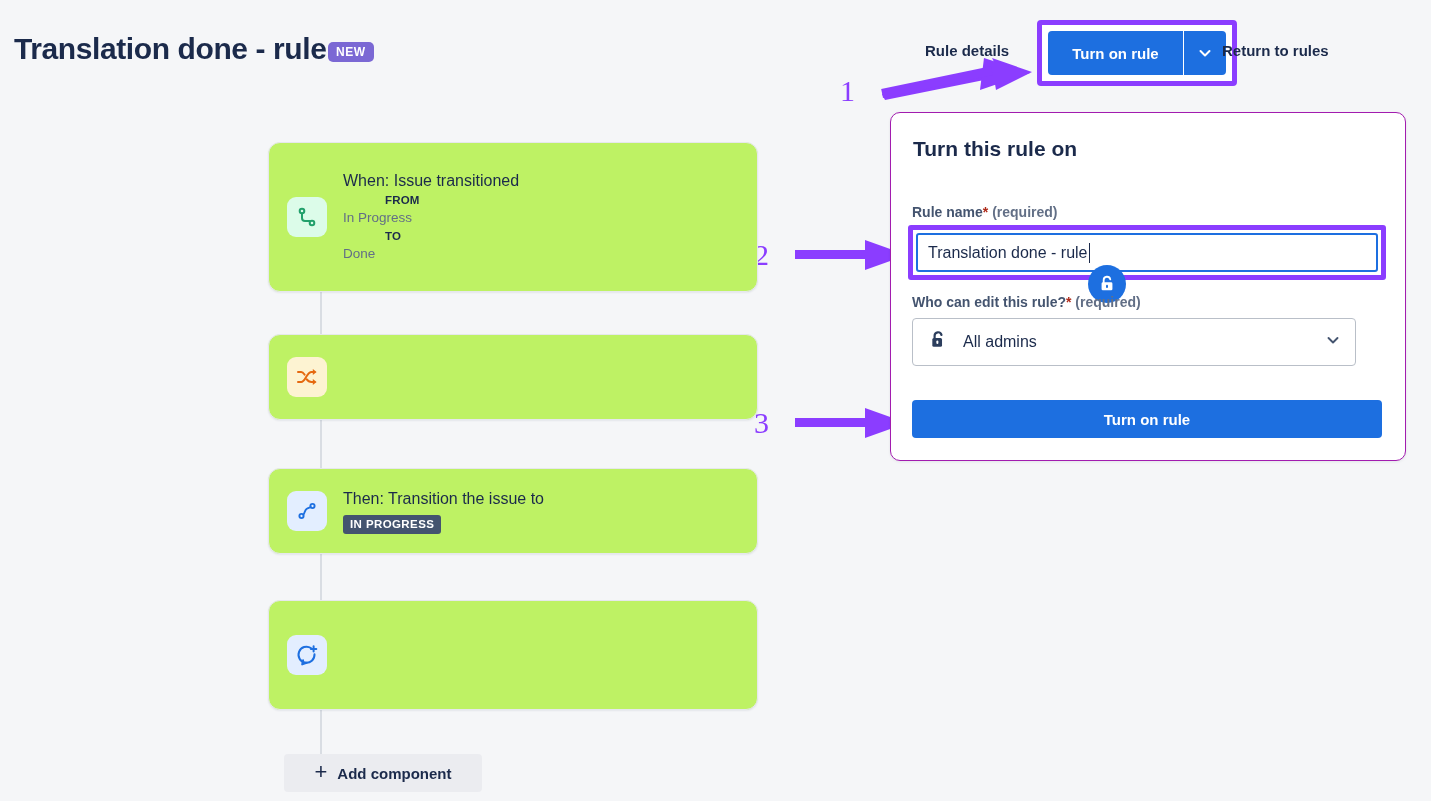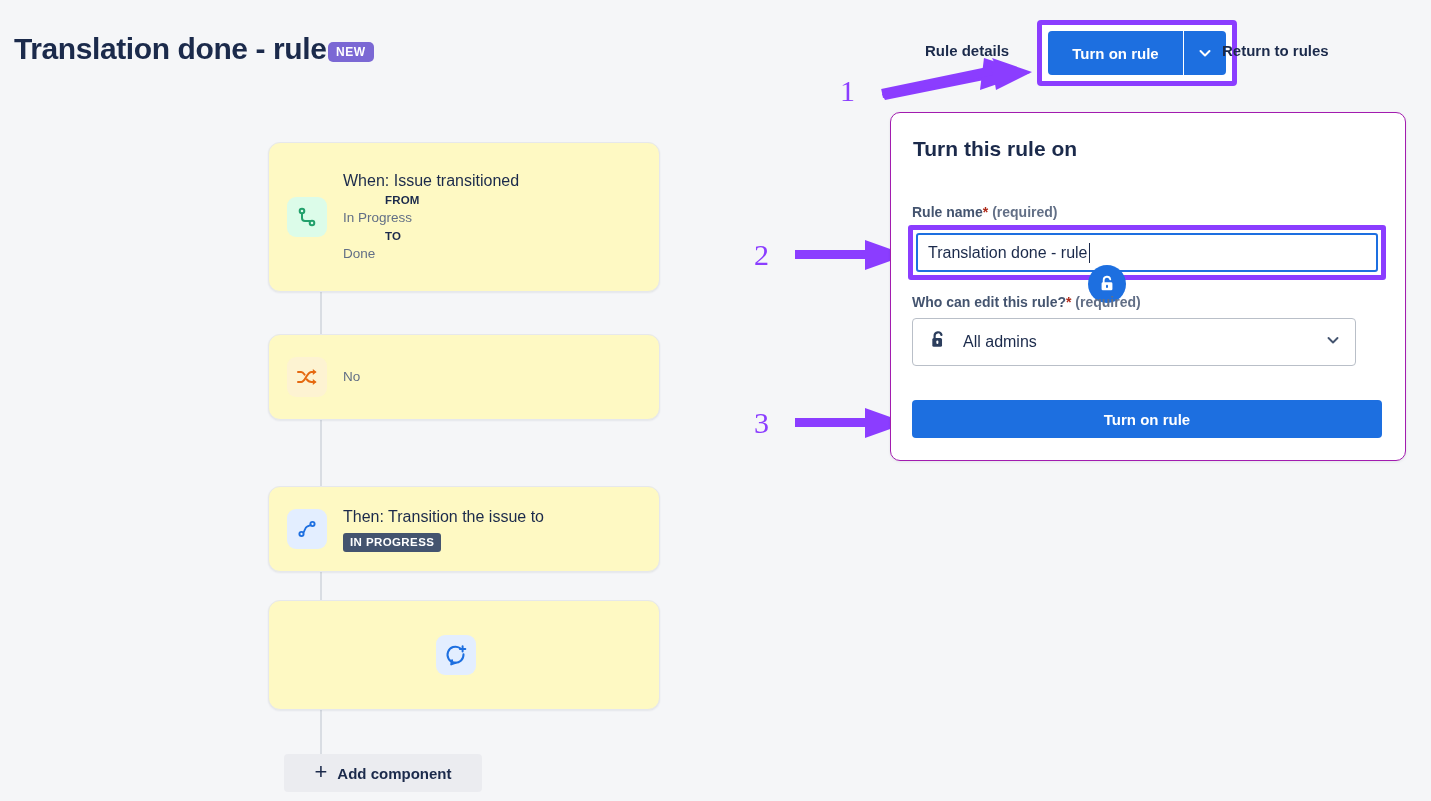--- a/index.html
+++ b/index.html
@@ -60,24 +60,24 @@
   .annot-num {
     position:absolute; color:#8b3dff; font-size:30px;
     font-family:"Liberation Serif", serif; font-weight:400;
   }
   .annot-arrow { position:absolute; }
   #connector-line {
     position:absolute; left:320px; top:290px; width:2px; height:468px;
     background:#d9dde3;
   }
   .flow-card {
-    position:absolute; left:268px; width:392px;
-    background:#fef9c3; border:1px solid #e6e8ec; border-radius:12px;
+    position:absolute; left:268px; width:490px;
+    background:#bef264; border:1px solid #e6e8ec; border-radius:12px;
     box-shadow:0 1px 2px rgba(9,30,66,0.07);
-    display:flex; align-items:center; padding:0 18px;justify-content:center;
+    display:flex; align-items:center; padding:0 18px;
   }
   .card-icon {
     width:40px; height:40px; border-radius:9px; flex:0 0 40px;
     display:flex; align-items:center; justify-content:center; margin-right:16px;
   }
   .card-body { flex:1; min-width:0; }
   .card-title { font-size:16px; color:#1b2a4b; font-weight:400; line-height:1.35; }
   .card-sub-strong {
     font-size:11.5px; font-weight:700; color:#1b2a4b;
     letter-spacing:0.2px; line-height:1.45;margin-left:42px;
@@ -211,25 +211,24 @@
   <div class="card-icon" style="background:#fdf3d2;">
     <svg width="24" height="24" viewBox="0 0 24 24" aria-hidden="true">
       <path d="M3 7 h3.2 c1.6 0 2.4 1.2 3.4 2.6" fill="none" stroke="#e56910" stroke-width="2" stroke-linecap="round"></path>
       <path d="M3 17 h3.2 c2.6 0 3.6 -3 5.6 -6 c1.3 -2 2.4 -4 4.6 -4 h3.2" fill="none" stroke="#e56910" stroke-width="2" stroke-linecap="round"></path>
       <path d="M11.8 14.4 c1.3 2 2.4 2.6 4.6 2.6 h3.2" fill="none" stroke="#e56910" stroke-width="2" stroke-linecap="round"></path>
       <polygon points="17.8,4 21.6,7 17.8,10" fill="#e56910"></polygon>
       <polygon points="17.8,14 21.6,17 17.8,20" fill="#e56910"></polygon>
     </svg>
   </div>
   <div class="card-body">
-    <div class="card-sub">No</div>
-  </div>
-</div>
-
-<div class="flow-card" style="top:486px; height:86px;">
+  </div>
+</div>
+
+<div class="flow-card" style="top:468px; height:86px;">
   <div class="card-icon" style="background:#e3eeff;">
     <svg width="24" height="24" viewBox="0 0 24 24" aria-hidden="true">
       <circle cx="6.5" cy="17" r="2.1" fill="none" stroke="#1d6fe0" stroke-width="1.9"></circle>
       <circle cx="17.5" cy="7" r="2.1" fill="none" stroke="#1d6fe0" stroke-width="1.9"></circle>
       <path d="M8.4 15.6 c1.6 -1.6 1.2 -5.2 4 -6.2 c1.2 -0.5 2.5 -0.9 3.2 -1.2" fill="none" stroke="#1d6fe0" stroke-width="1.9" stroke-linecap="round"></path>
     </svg>
   </div>
   <div class="card-body">
     <div class="card-title">Then: Transition the issue to</div>
     <span class="lozenge">IN PROGRESS</span>

